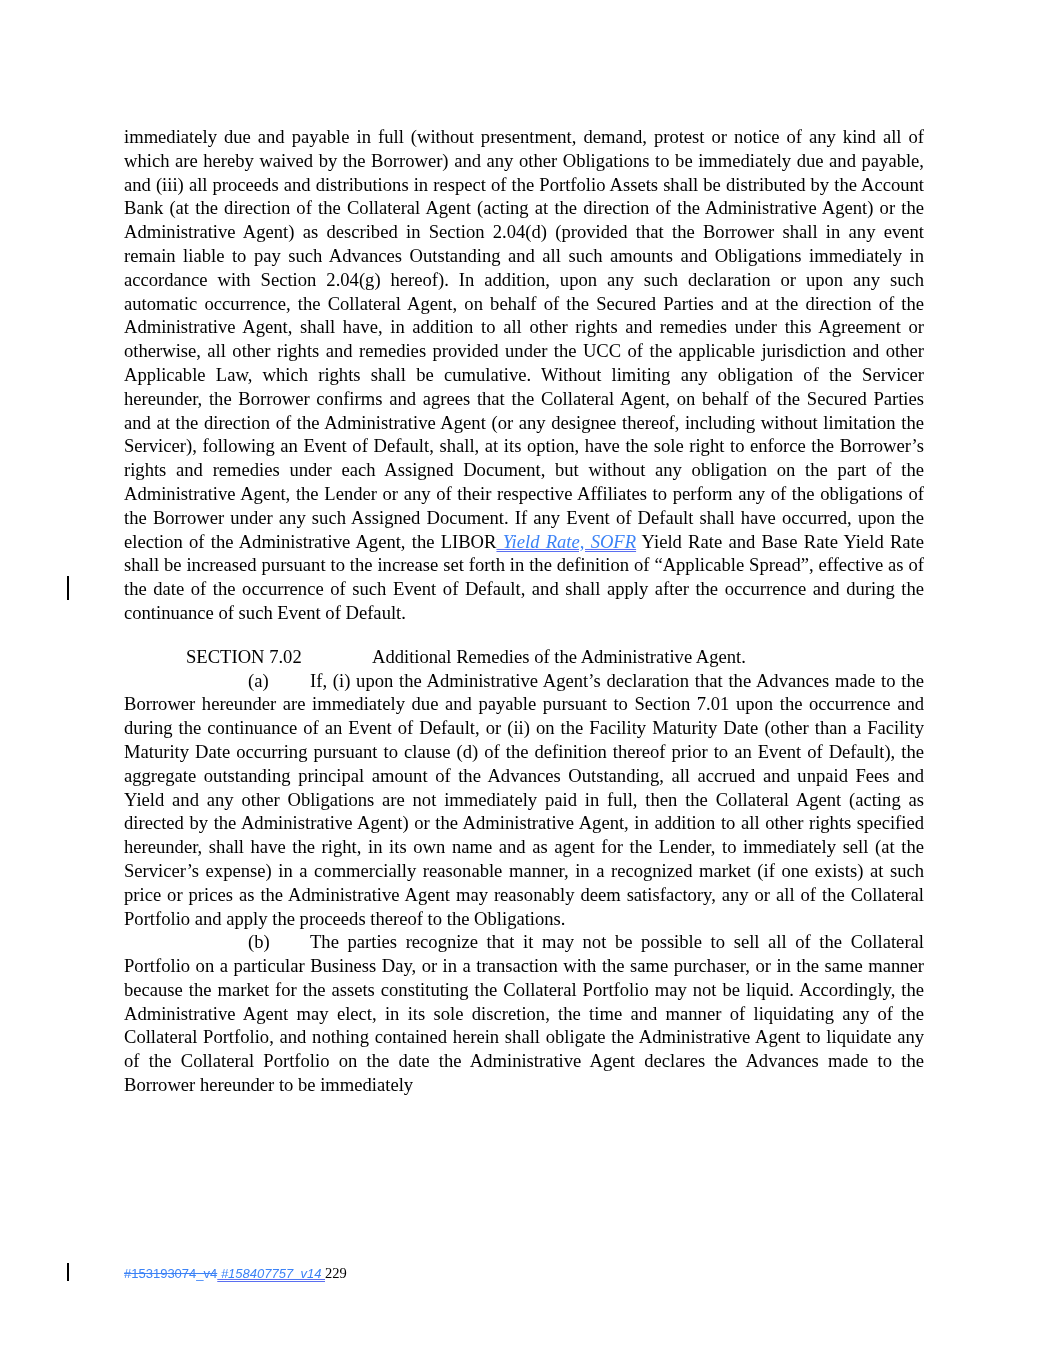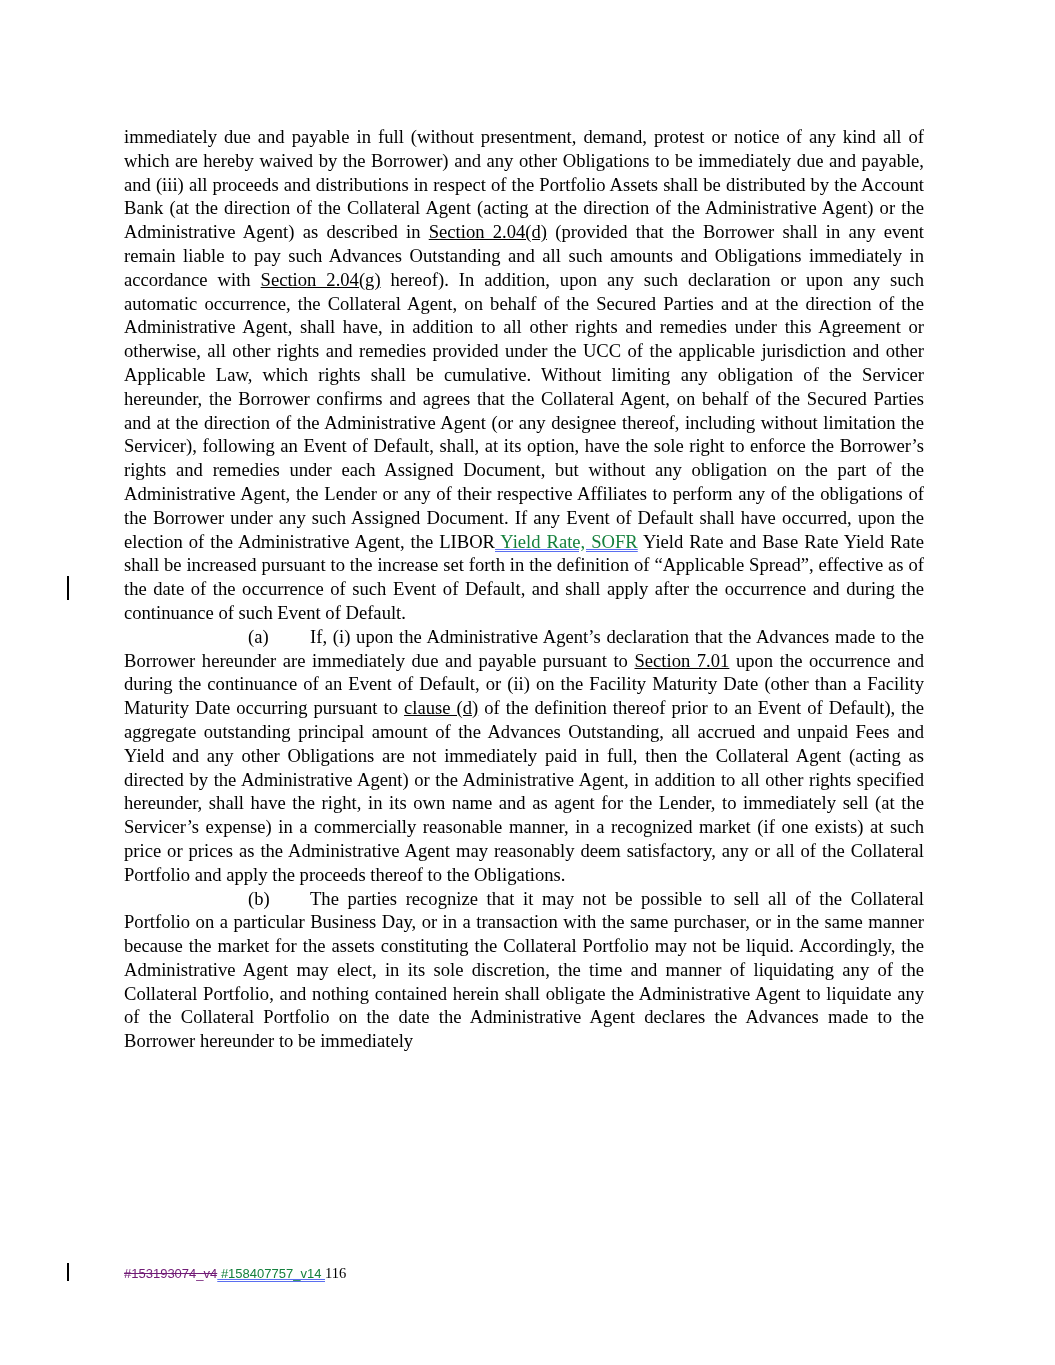--- a/index.html
+++ b/index.html
@@ -36,29 +36,30 @@
   .heading .sec-num {
     display: inline-block;
     margin-left: 62px;
     width: 186px;
   }
   .indent-label {
     display: inline-block;
     margin-left: 124px;
     width: 62px;
   }
-  .ul { text-decoration: underline; }
+  .ul { }
   .it { }
   .ins {
-    color: #15803d;
+    color: #3b82f6;
     text-decoration: underline double;
     text-decoration-color: #5a6ef0;
+    font-style: italic;
   }
   .del {
-    color: #701a75;
+    color: #3b82f6;
     text-decoration: line-through;
     text-align: right;
   }
   .change-bar {
     position: absolute;
     left: 67px;
     width: 2px;
     background: #000000;
   }
   .footer {
@@ -81,20 +82,21 @@
 </head>
 <body>
 
 <div class="change-bar" style="top:576px;height:24px;"></div>
 <div class="change-bar" style="top:1263px;height:18px;"></div>
 
 <div class="page-body">
 
   <p class="para"><span>immediately due and payable in full (without presentment, demand, protest or notice of any kind all of which are hereby waived by the Borrower) and any other Obligations to be immediately due and payable, and (iii) all proceeds and distributions in respect of the Portfolio Assets shall be distributed by the Account Bank (at the direction of the Collateral Agent (acting at the direction of the Administrative Agent) or the Administrative Agent) as described in </span><span class="ul">Section 2.04(d)</span><span> (</span><span class="it">provided</span><span> that the Borrower shall in any event remain liable to pay such Advances Outstanding and all such amounts and Obligations immediately in accordance with </span><span class="ul">Section 2.04(g)</span><span> hereof). In addition, upon any such declaration or upon any such automatic occurrence, the Collateral Agent, on behalf of the Secured Parties and at the direction of the Administrative Agent, shall have, in addition to all other rights and remedies under this Agreement or otherwise, all other rights and remedies provided under the UCC of the applicable jurisdiction and other Applicable Law, which rights shall be cumulative.  Without limiting any obligation of the Servicer hereunder, the Borrower confirms and agrees that the Collateral Agent, on behalf of the Secured Parties and at the direction of the Administrative Agent (or any designee thereof, including without limitation the Servicer), following an Event of Default, shall, at its option, have the sole right to enforce the Borrower’s rights and remedies under each Assigned Document, but without any obligation on the part of the Administrative Agent, the Lender or any of their respective Affiliates to perform any of the obligations of the Borrower under any such Assigned Document. If any Event of Default shall have occurred, upon the election of the Administrative Agent, the LIBOR</span><span class="ins"> Yield Rate, SOFR</span><span> Yield Rate and Base Rate Yield Rate shall be increased pursuant to the increase set forth in the definition of “Applicable Spread”, effective as of the date of the occurrence of such Event of Default, and shall apply after the occurrence and during the continuance of such Event of Default.</span></p>
 
+  <p class="heading"><span class="sec-num">SECTION 7.02</span><span class="ul">Additional Remedies of the Administrative Agent</span><span>.</span></p>
 
   <p class="para"><span class="indent-label">(a)</span><span>If, (i) upon the Administrative Agent’s declaration that the Advances made to the Borrower hereunder are immediately due and payable pursuant to </span><span class="ul">Section 7.01</span><span> upon the occurrence and during the continuance of an Event of Default, or (ii) on the Facility Maturity Date (other than a Facility Maturity Date occurring pursuant to </span><span class="ul">clause (d)</span><span> of the definition thereof prior to an Event of Default), the aggregate outstanding principal amount of the Advances Outstanding, all accrued and unpaid Fees and Yield and any other Obligations are not immediately paid in full, then the Collateral Agent (acting as directed by the Administrative Agent) or the Administrative Agent, in addition to all other rights specified hereunder, shall have the right, in its own name and as agent for the Lender, to immediately sell (at the Servicer’s expense) in a commercially reasonable manner, in a recognized market (if one exists) at such price or prices as the Administrative Agent may reasonably deem satisfactory, any or all of the Collateral Portfolio and apply the proceeds thereof to the Obligations.</span></p>
 
   <p class="para"><span class="indent-label">(b)</span><span>The parties recognize that it may not be possible to sell all of the Collateral Portfolio on a particular Business Day, or in a transaction with the same purchaser, or in the same manner because the market for the assets constituting the Collateral Portfolio may not be liquid.  Accordingly, the Administrative Agent may elect, in its sole discretion, the time and manner of liquidating any of the Collateral Portfolio, and nothing contained herein shall obligate the Administrative Agent to liquidate any of the Collateral Portfolio on the date the Administrative Agent declares the Advances made to the Borrower hereunder to be immediately</span></p>
 
 </div>
 
-<div class="footer"><span class="doc-old del">#153193074_v4</span><span class="doc-new ins"> #158407757_v14 </span><span class="page-num">116</span></div>
+<div class="footer"><span class="doc-old del">#153193074_v4</span><span class="doc-new ins"> #158407757_v14 </span><span class="page-num">229</span></div>
 
 </body></html>

